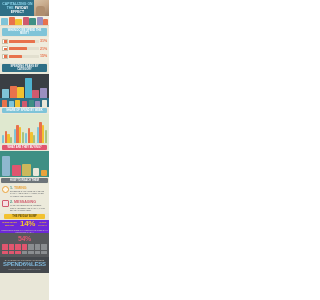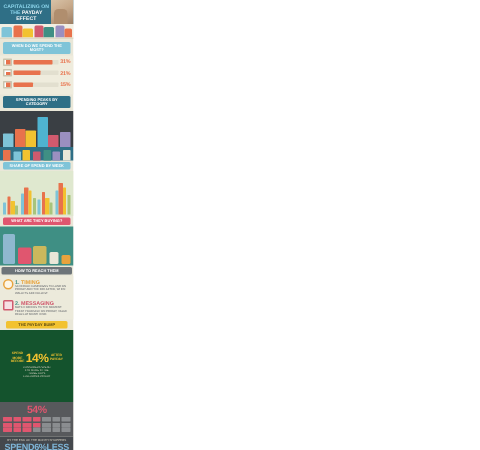--- a/index.html
+++ b/index.html
@@ -120,21 +120,21 @@
   .tipbody { flex:1 1 auto; }
   .tiphead { font-size:3.6px; font-weight:bold; line-height:4px; color:#e8a33d; }
   .tiphead.msg { color:#d05a6e; }
   .tipnum { color:#3f8f84; }
   .tiptext {
     font-size:1.9px; line-height:2.3px; color:#5d6066; margin-top:0.5px;
   }
 
   
   .statyellow {
-    background:#14532d; padding:15px; text-align:center; position:relative;
+    background:#6d28d9; padding:0; text-align:center; position:relative;
   }
   .statyellow .big {
     font-size:8px; font-weight:bold; color:#f2c230; line-height:8px;
     letter-spacing:-0.3px;
   }
   .statyellow .side {
     font-size:2.2px; color:#f2c230; line-height:2.4px; font-weight:bold;
   }
   .statrow { display:flex; align-items:center; justify-content:center; gap:1px; }
   .statcap { font-size:1.8px; color:#cfcabb; line-height:2.2px; margin-top:1px; }

